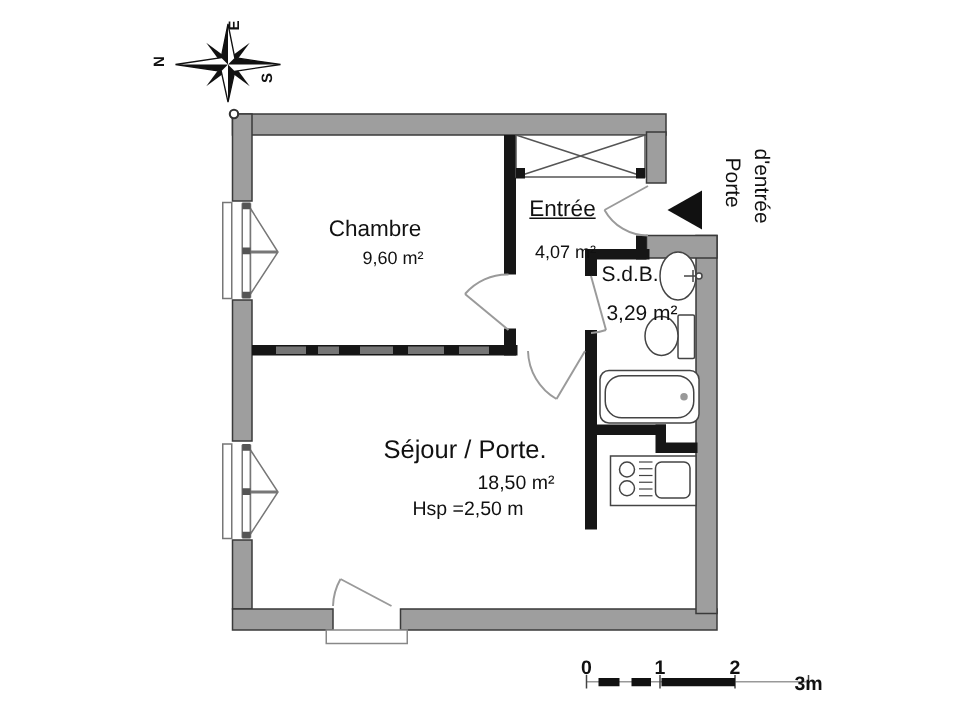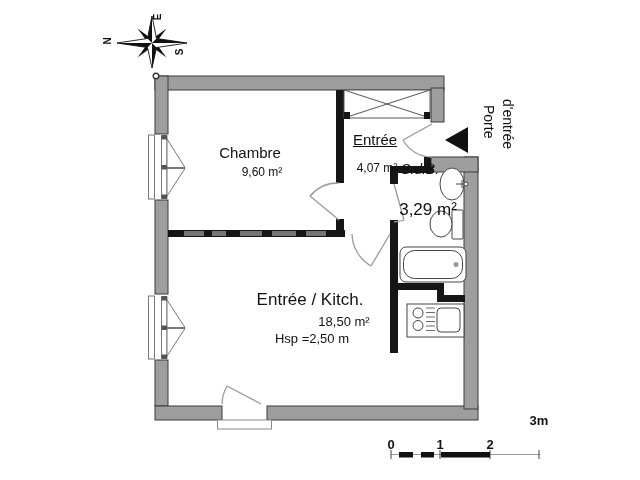--- a/index.html
+++ b/index.html
@@ -3,21 +3,21 @@
 <meta charset="utf-8">
 <style>
   html,body{margin:0;padding:0;background:#fff;}
   #stage{position:relative;width:640px;height:480px;background:#ffffff;overflow:hidden;
          font-family:"Liberation Sans", sans-serif;color:#111;}
   #plan-svg{position:absolute;left:0;top:0;}
   .label{position:absolute;white-space:nowrap;color:#111;transform:translateX(-50%);line-height:1.05;text-align:center;}
   .room-name{font-size:15px;}
   .room-area{font-size:12px;}
   .sdb-name{font-size:14px;}
-  .sdb-area{font-size:17px;}
+  .sdb-area{font-size:14px;}
   .sejour-name{font-size:17px;}
   .sejour-sub{font-size:13px;}
   .rot-cw{position:absolute;white-space:nowrap;font-size:14px;transform-origin:0 0;transform:rotate(90deg);}
   .compass-letter{position:absolute;font-size:10px;font-weight:bold;transform:translate(-50%,-50%) rotate(-90deg);}
   .scale-num{position:absolute;font-size:13px;font-weight:bold;transform:translateX(-50%);}
 </style>
 </head>
 <body>
 
 <div id="stage">
@@ -161,32 +161,32 @@
       <rect x="421" y="452" width="13" height="5.5" fill="#111"></rect>
     </g>
   </svg>
 
   <div class="label room-name" style="left:250px;top:145px;">Chambre</div>
   <div class="label room-area" style="left:262px;top:166px;text-align:center;">9,60 m²</div>
 
   <div class="label room-name" style="left:375px;top:132px;text-decoration:underline;">Entrée</div>
   <div class="label room-area" style="left:377px;top:162px;">4,07 m²</div>
 
-  <div class="label sdb-name" style="left:420px;top:162px;font-style:italic;">S.d.B.</div>
+  <div class="label sdb-name" style="left:420px;top:175px;">S.d.B.</div>
   <div class="label sdb-area" style="left:428px;top:201px;">3,29 m²</div>
 
-  <div class="label sejour-name" style="left:310px;top:291px;">Entrée / Kitch.</div>
+  <div class="label sejour-name" style="left:310px;top:291px;">Séjour / Porte.</div>
   <div class="label sejour-sub" style="left:311px;top:315px;margin-left:33px;">18,50 m²</div>
   <div class="label sejour-sub" style="left:312px;top:332px;">Hsp =2,50 m</div>
 
   <div class="rot-cw" style="left:497px;top:105px;">Porte</div>
   <div class="rot-cw" style="left:516px;top:99px;">d'entrée</div>
 
   <div class="compass-letter" style="left:157px;top:17px;">E</div>
   <div class="compass-letter" style="left:107px;top:41px;">N</div>
   <div class="compass-letter" style="left:179px;top:52px;">S</div>
 
   <div class="scale-num" style="left:391px;top:437px;">0</div>
   <div class="scale-num" style="left:440px;top:437px;">1</div>
   <div class="scale-num" style="left:490px;top:437px;">2</div>
-  <div class="scale-num" style="left:539px;top:413px;">3m</div>
+  <div class="scale-num" style="left:539px;top:448px;">3m</div>
 
 </div>
 
 </body></html>

